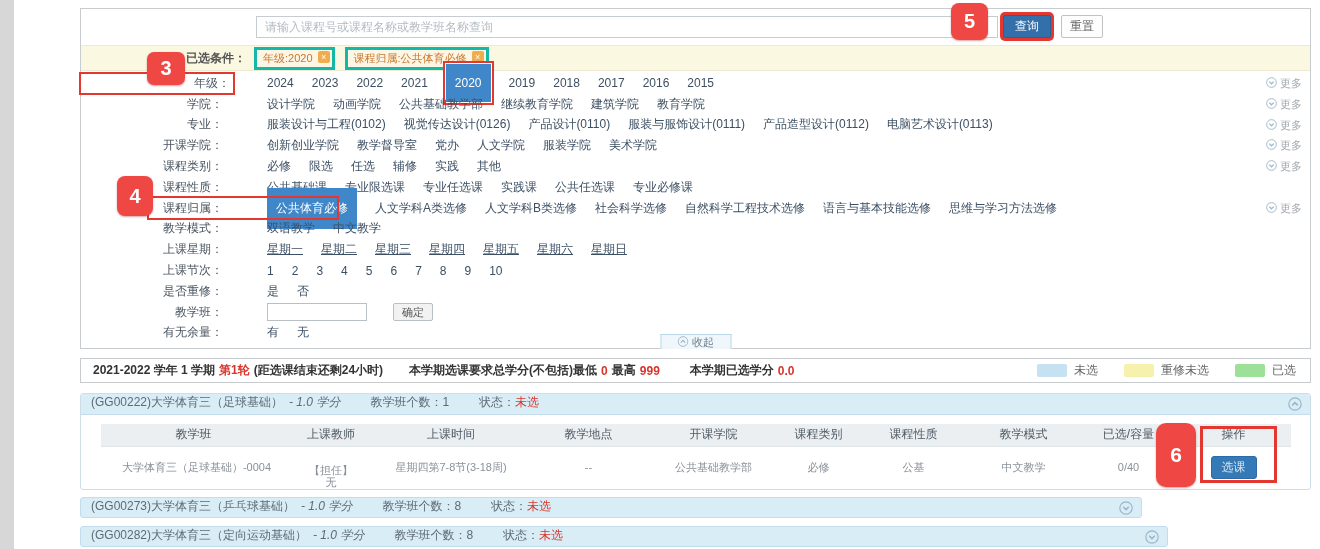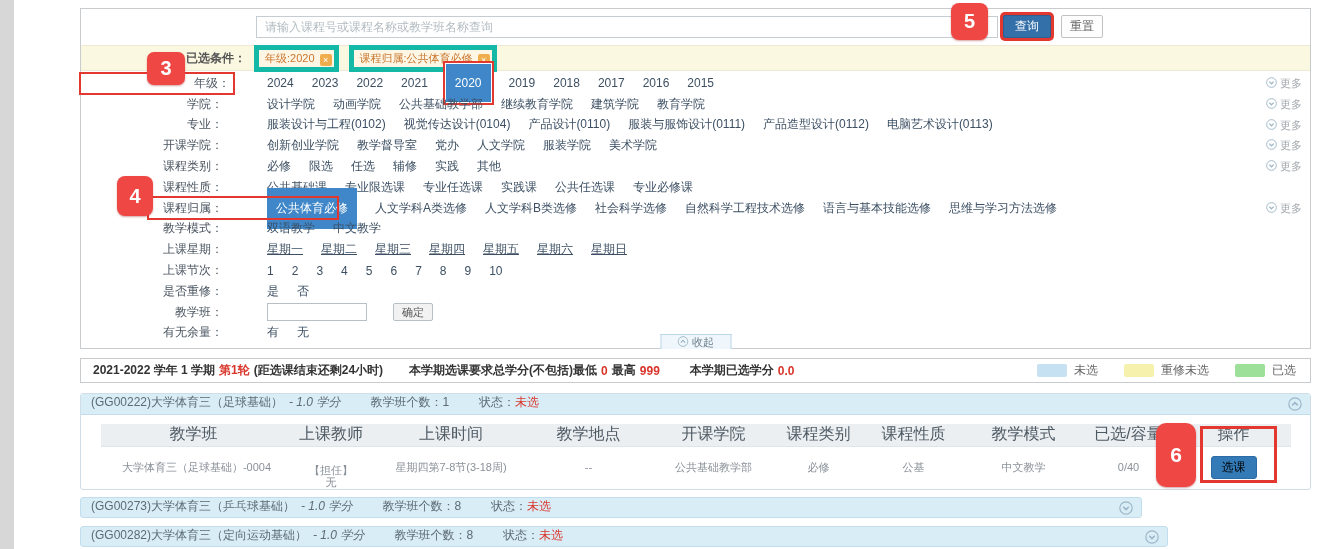--- a/index.html
+++ b/index.html
@@ -17,21 +17,21 @@
   #search-input::placeholder { color:#b3bcc2; }
   #query-btn { position:absolute; left:922px; top:6px; width:48px; height:23px;
     background:#336fa8; color:#fff; border:1px solid #2c6092; border-radius:2px;
     font-size:12px; cursor:pointer; box-shadow:0 0 0 3px #e2382f; }
   #reset-btn { position:absolute; left:980px; top:6px; width:42px; height:23px;
     background:#fdfdfd; color:#666; border:1px solid #c2c2c2; border-radius:2px;
     font-size:12px; cursor:pointer; }
   .cond-row { height:26px; background:#fbf8e1; border-top:1px solid #eee9d2;
     border-bottom:1px solid #eee9d2; display:flex; align-items:center; padding-left:105px; }
   .cond-label { font-size:12px; font-weight:bold; color:#555; margin-right:8px; }
-  .tag { display:inline-flex; align-items:flex-end; border:5px solid #14b8a6; background:#fdf6e4;
+  .tag { display:inline-flex; align-items:flex-start; border:3px solid #14b8a6; background:#fdf6e4;
     color:#c9762f; font-size:11px; padding:1px 2px 1px 6px; margin-right:10px; cursor:default; }
   .tag .x { display:inline-block; width:12px; height:12px; margin-left:5px; background:#f0ad4e;
     color:#fff; font-size:9px; line-height:12px; text-align:center; border-radius:2px; cursor:pointer; }
 
   #filter-rows { position:absolute; left:0; top:64px; right:0; }
   .f-row { position:relative; height:20.8px; display:flex; align-items:center;gap:24px; }
   .f-label { width:152px; min-width:152px; text-align:right; padding-right:10px;
     font-size:12px; color:#4a5560; }
   .ann-label { box-shadow:0 0 0 2px #e2382f; padding:1px 3px; }
   .f-opts { display:flex; align-items:center; gap:18px; padding-left:10px; white-space:nowrap; }
@@ -70,27 +70,27 @@
   .sec-bar .crd { font-style:italic; margin-right:30px; }
   .sec-bar .cnt { margin-right:30px; }
   .sec-bar .chev { position:absolute; right:8px; top:3px; }
   #sec1 { position:absolute; left:80px; top:393px; width:1231px; height:97px;
     border:1px solid #cfdde6; border-radius:3px; background:#fff; }
   #sec1 .sec-bar { border:none; border-bottom:1px solid #c4dded; border-radius:3px 3px 0 0; }
   #sec2 { position:absolute; left:80px; top:497px; width:1062px; }
   #sec3 { position:absolute; left:80px; top:526px; width:1088px; }
 
   #class-table { position:absolute; left:20px; top:30px; width:1190px; border-collapse:collapse; }
-  #class-table th { height:22px; background:#eceff2; font-size:16px; font-weight:normal;
+  #class-table th { height:22px; background:#eceff2; font-size:12px; font-weight:normal;
     color:#4e5a63; border-bottom:1px solid #dfe6ea; }
   #class-table td { height:34px; text-align:center; font-size:11px; color:#8a9199;
     background:#fff; }
   td.link { color:#3e85c0; text-align:left; padding-left:6px; cursor:pointer; }
   .teach2 { line-height:12px;margin-top:17px; }
-  #select-btn { width:46px; height:23px; background:#337ab7; color:#000000; border:1px solid #2c6ba5;
+  #select-btn { width:46px; height:23px; background:#337ab7; color:#e5e5e5; border:1px solid #2c6ba5;
     border-radius:3px; font-size:12px; cursor:pointer; }
 
   
   .badge { position:absolute; background:#ee4744; color:#fff; font-weight:bold;
     display:flex; align-items:center; justify-content:center; z-index:9;
     box-shadow:0 1px 2px rgba(150,30,30,.4); }
   #badge3 { left:147px; top:52px; width:38px; height:33px; border-radius:7px; font-size:20px; }
   #badge4 { left:117px; top:176px; width:36px; height:40px; border-radius:8px; font-size:20px; }
   #badge5 { left:951px; top:3px; width:37px; height:37px; border-radius:8px; font-size:20px; }
   #badge6 { left:1156px; top:423px; width:40px; height:64px; border-radius:10px; font-size:21px; }
@@ -157,21 +157,21 @@
                 <circle cx="6" cy="6" r="5.3" fill="none" stroke="#9bb6c6" stroke-width="1"></circle>
                 <path d="M3.6 5 L6 7.4 L8.4 5" fill="none" stroke="#9bb6c6" stroke-width="1.3"></path>
               </svg></span>
             <span>更多</span>
           </span>
         </div>
         <div class="f-row">
           <div class="f-label">专业：</div>
           <div class="f-opts">
             <span class="f-opt">服装设计与工程(0102)</span>
-            <span class="f-opt">视觉传达设计(0104)</span>
+            <span class="f-opt">视觉传达设计(0126)</span>
             <span class="f-opt">产品设计(0110)</span>
             <span class="f-opt">服装与服饰设计(0111)</span>
             <span class="f-opt">产品造型设计(0112)</span>
             <span class="f-opt">电脑艺术设计(0113)</span>
           </div>
           <span class="more">
             <span><svg width="11" height="11" viewBox="0 0 12 12">
                 <circle cx="6" cy="6" r="5.3" fill="none" stroke="#9bb6c6" stroke-width="1"></circle>
                 <path d="M3.6 5 L6 7.4 L8.4 5" fill="none" stroke="#9bb6c6" stroke-width="1.3"></path>
               </svg></span>

